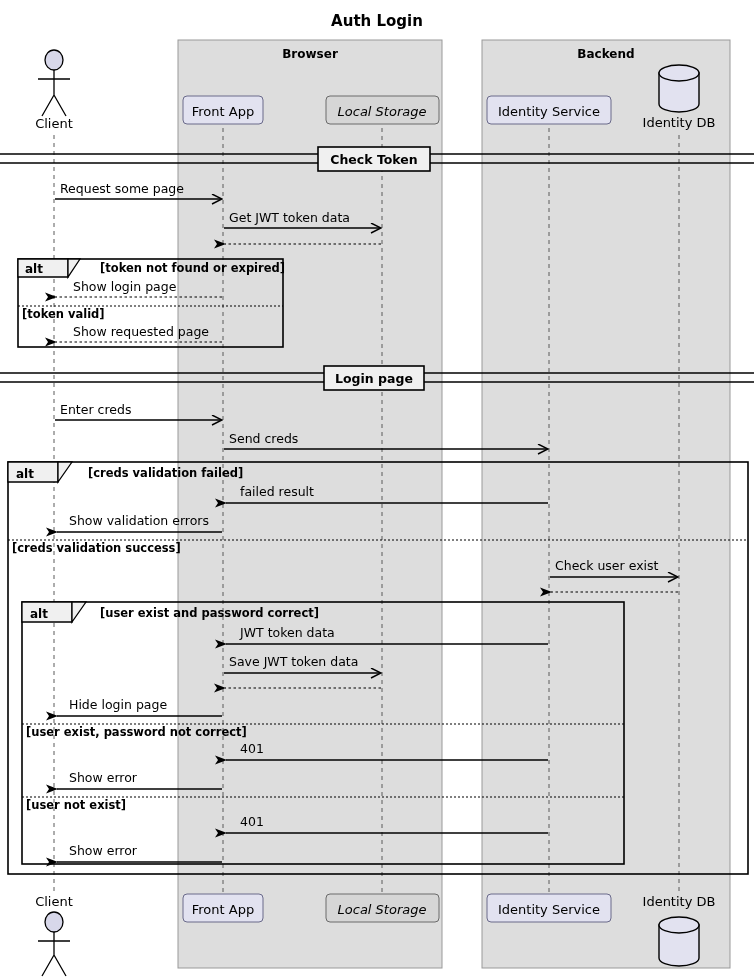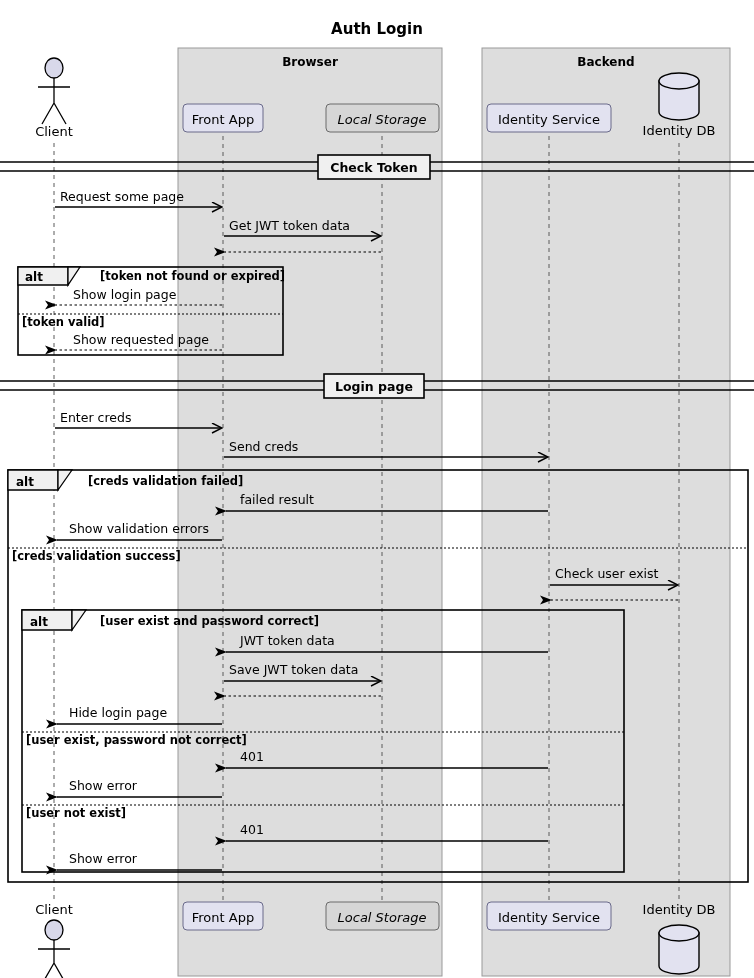--- a/index.html
+++ b/index.html
@@ -9,21 +9,21 @@
   }
   body {
     font-family: "DejaVu Sans", sans-serif;
     width: 754px;
     height: 978px;
     position: relative;
     overflow: hidden;
   }
   #diagram-root {
     position: absolute;
-    left: 0; top: 8px;
+    left: 0; top: 0;
     width: 754px;
     height: 692px;
   }
   svg.diagram {
     display: block;
     width: 754px;
     height: 978px;
   }
   .ttl {
     font-weight: bold;

